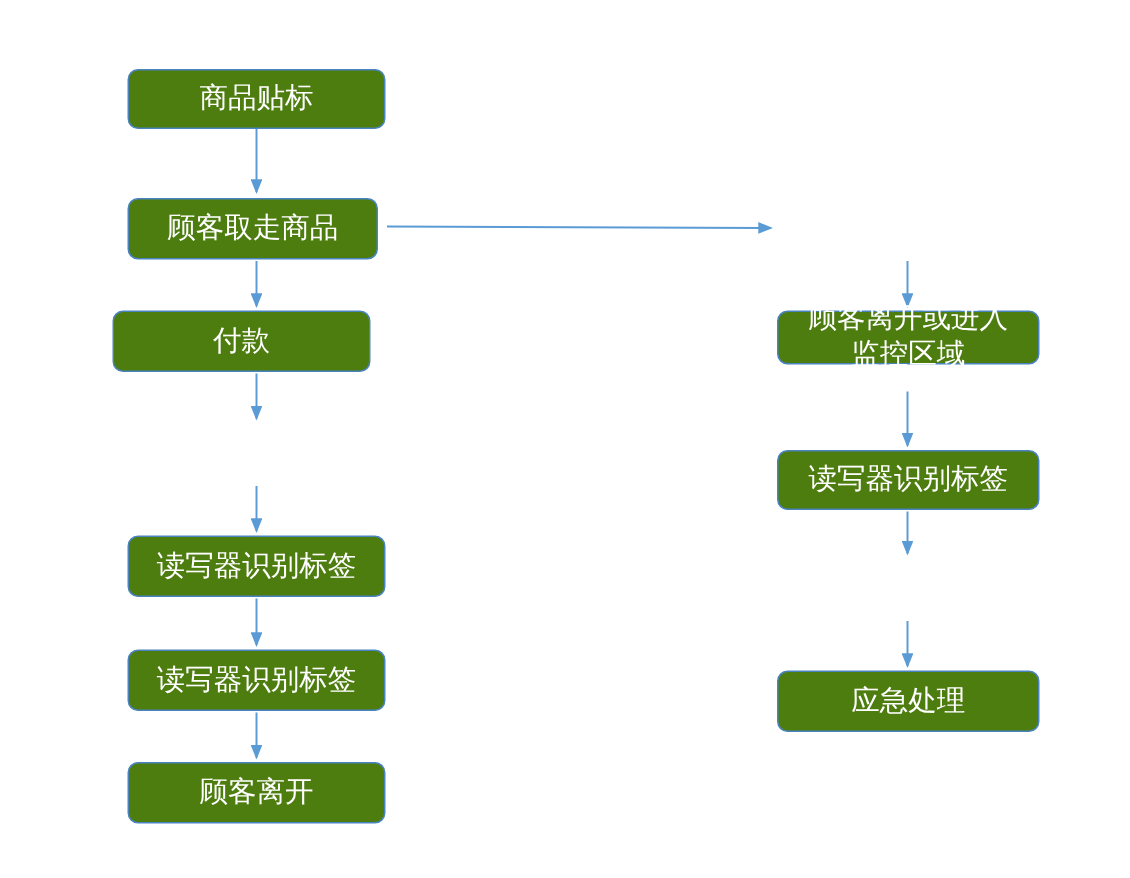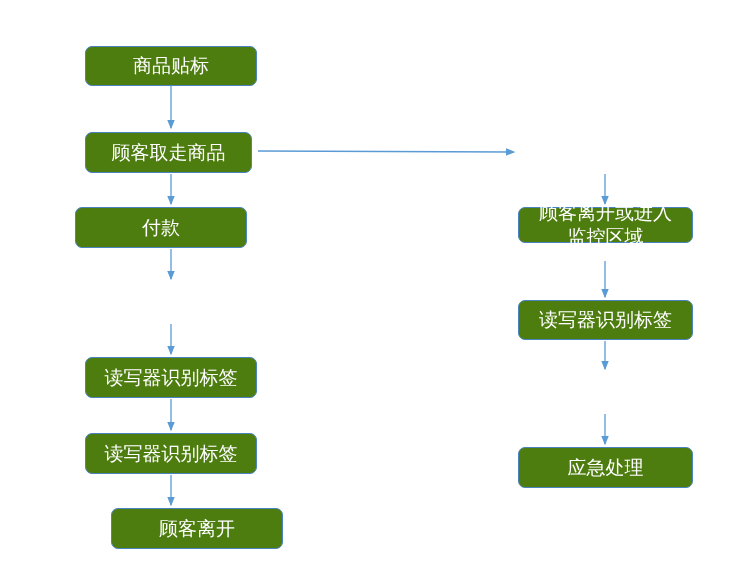--- a/index.html
+++ b/index.html
@@ -74,21 +74,21 @@
 
   <div class="node" style="left:85px;  top:132px; width:167px; height:41px;">顾客取走商品</div>
 
   <div class="node" style="left:75px;  top:207px; width:172px; height:41px;">付款</div>
 
 
   <div class="node" style="left:85px;  top:357px; width:172px; height:41px;">读写器识别标签</div>
 
   <div class="node" style="left:85px;  top:433px; width:172px; height:41px;">读写器识别标签</div>
 
-  <div class="node" style="left:85px;  top:508px; width:172px; height:41px;margin-left:26px;">顾客离开</div>
+  <div class="node" style="left:85px;  top:508px; width:172px; height:41px;">顾客离开</div>
 
 
   <div class="node" style="left:518px; top:207px; width:175px; height:36px;">顾客离开或进入监控区域</div>
 
   <div class="node" style="left:518px; top:300px; width:175px; height:40px;">读写器识别标签</div>
 
 
   <div class="node" style="left:518px; top:447px; width:175px; height:41px;text-align:center;">应急处理</div>
 
 </div>

